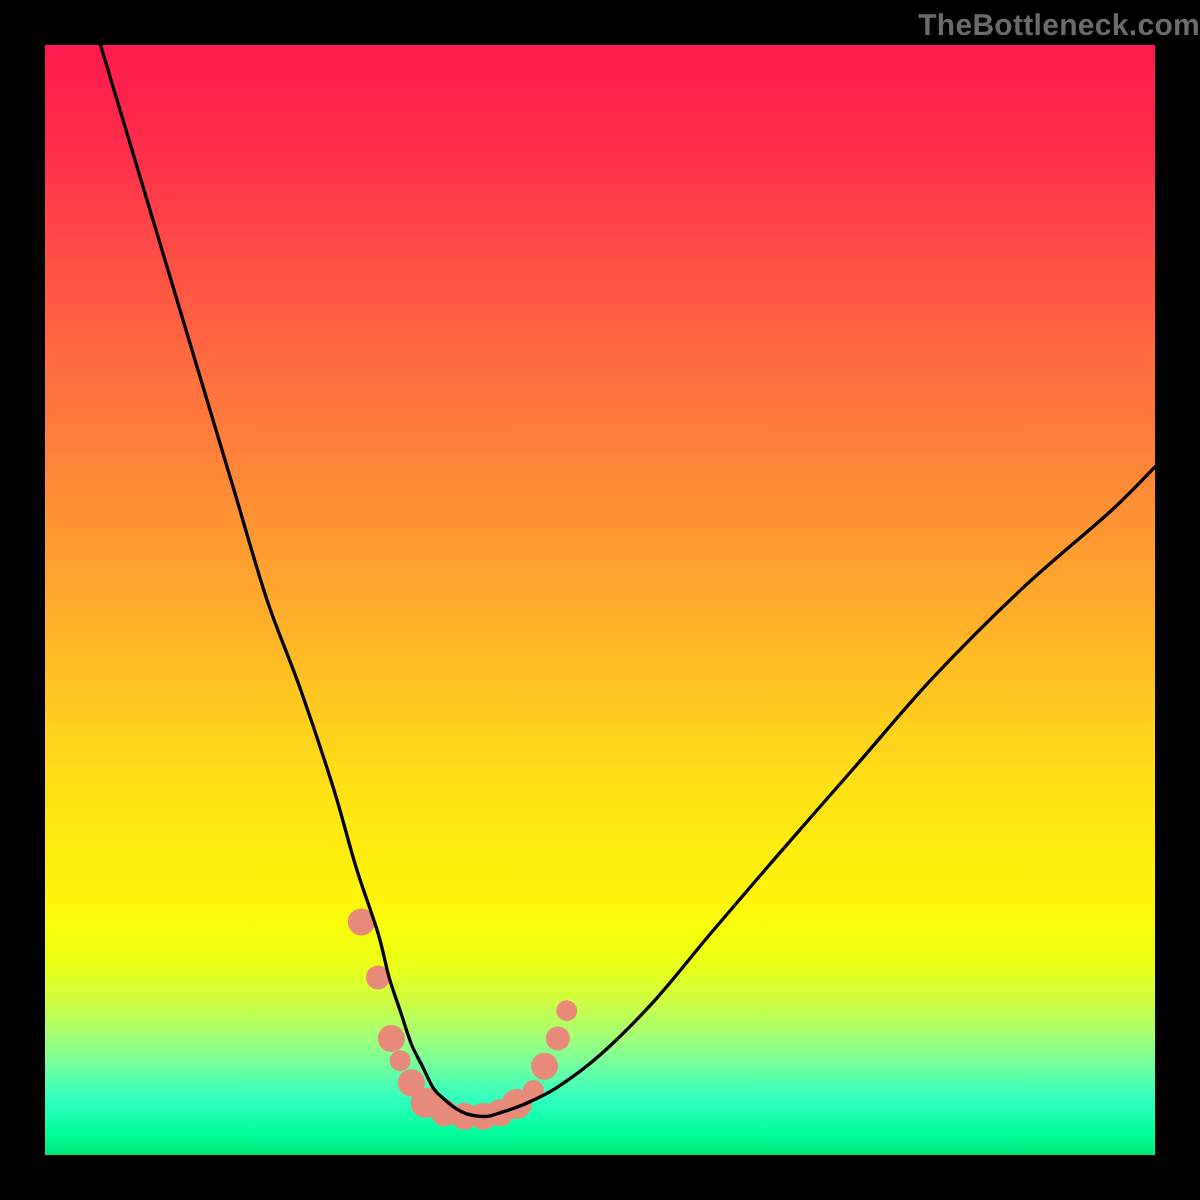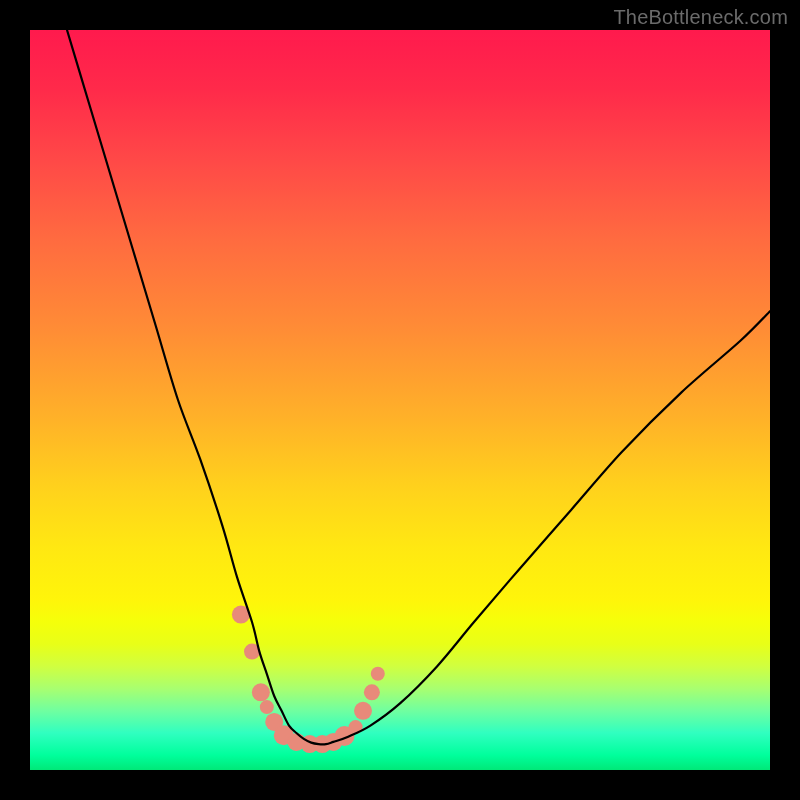--- a/index.html
+++ b/index.html
@@ -41,24 +41,24 @@
       #a8ff70 89%,
       #70ffa0 92%,
       #30ffc0 95%,
       #00ff9c 98%,
       #00e878 100%
     );
   }
   .watermark {
     position: absolute;
     top: 6px;
-    right: 12px;
+    right: 0;
     color: #6b6b6b;
     font-size: 20px;
-    font-weight: 400;
+    font-weight: 700;
     letter-spacing: 0.2px;
     z-index: 10;
   }
   svg.curve {
     position: absolute;
     left: 0;
     top: 0;
     width: 740px;
     height: 740px;
   }

